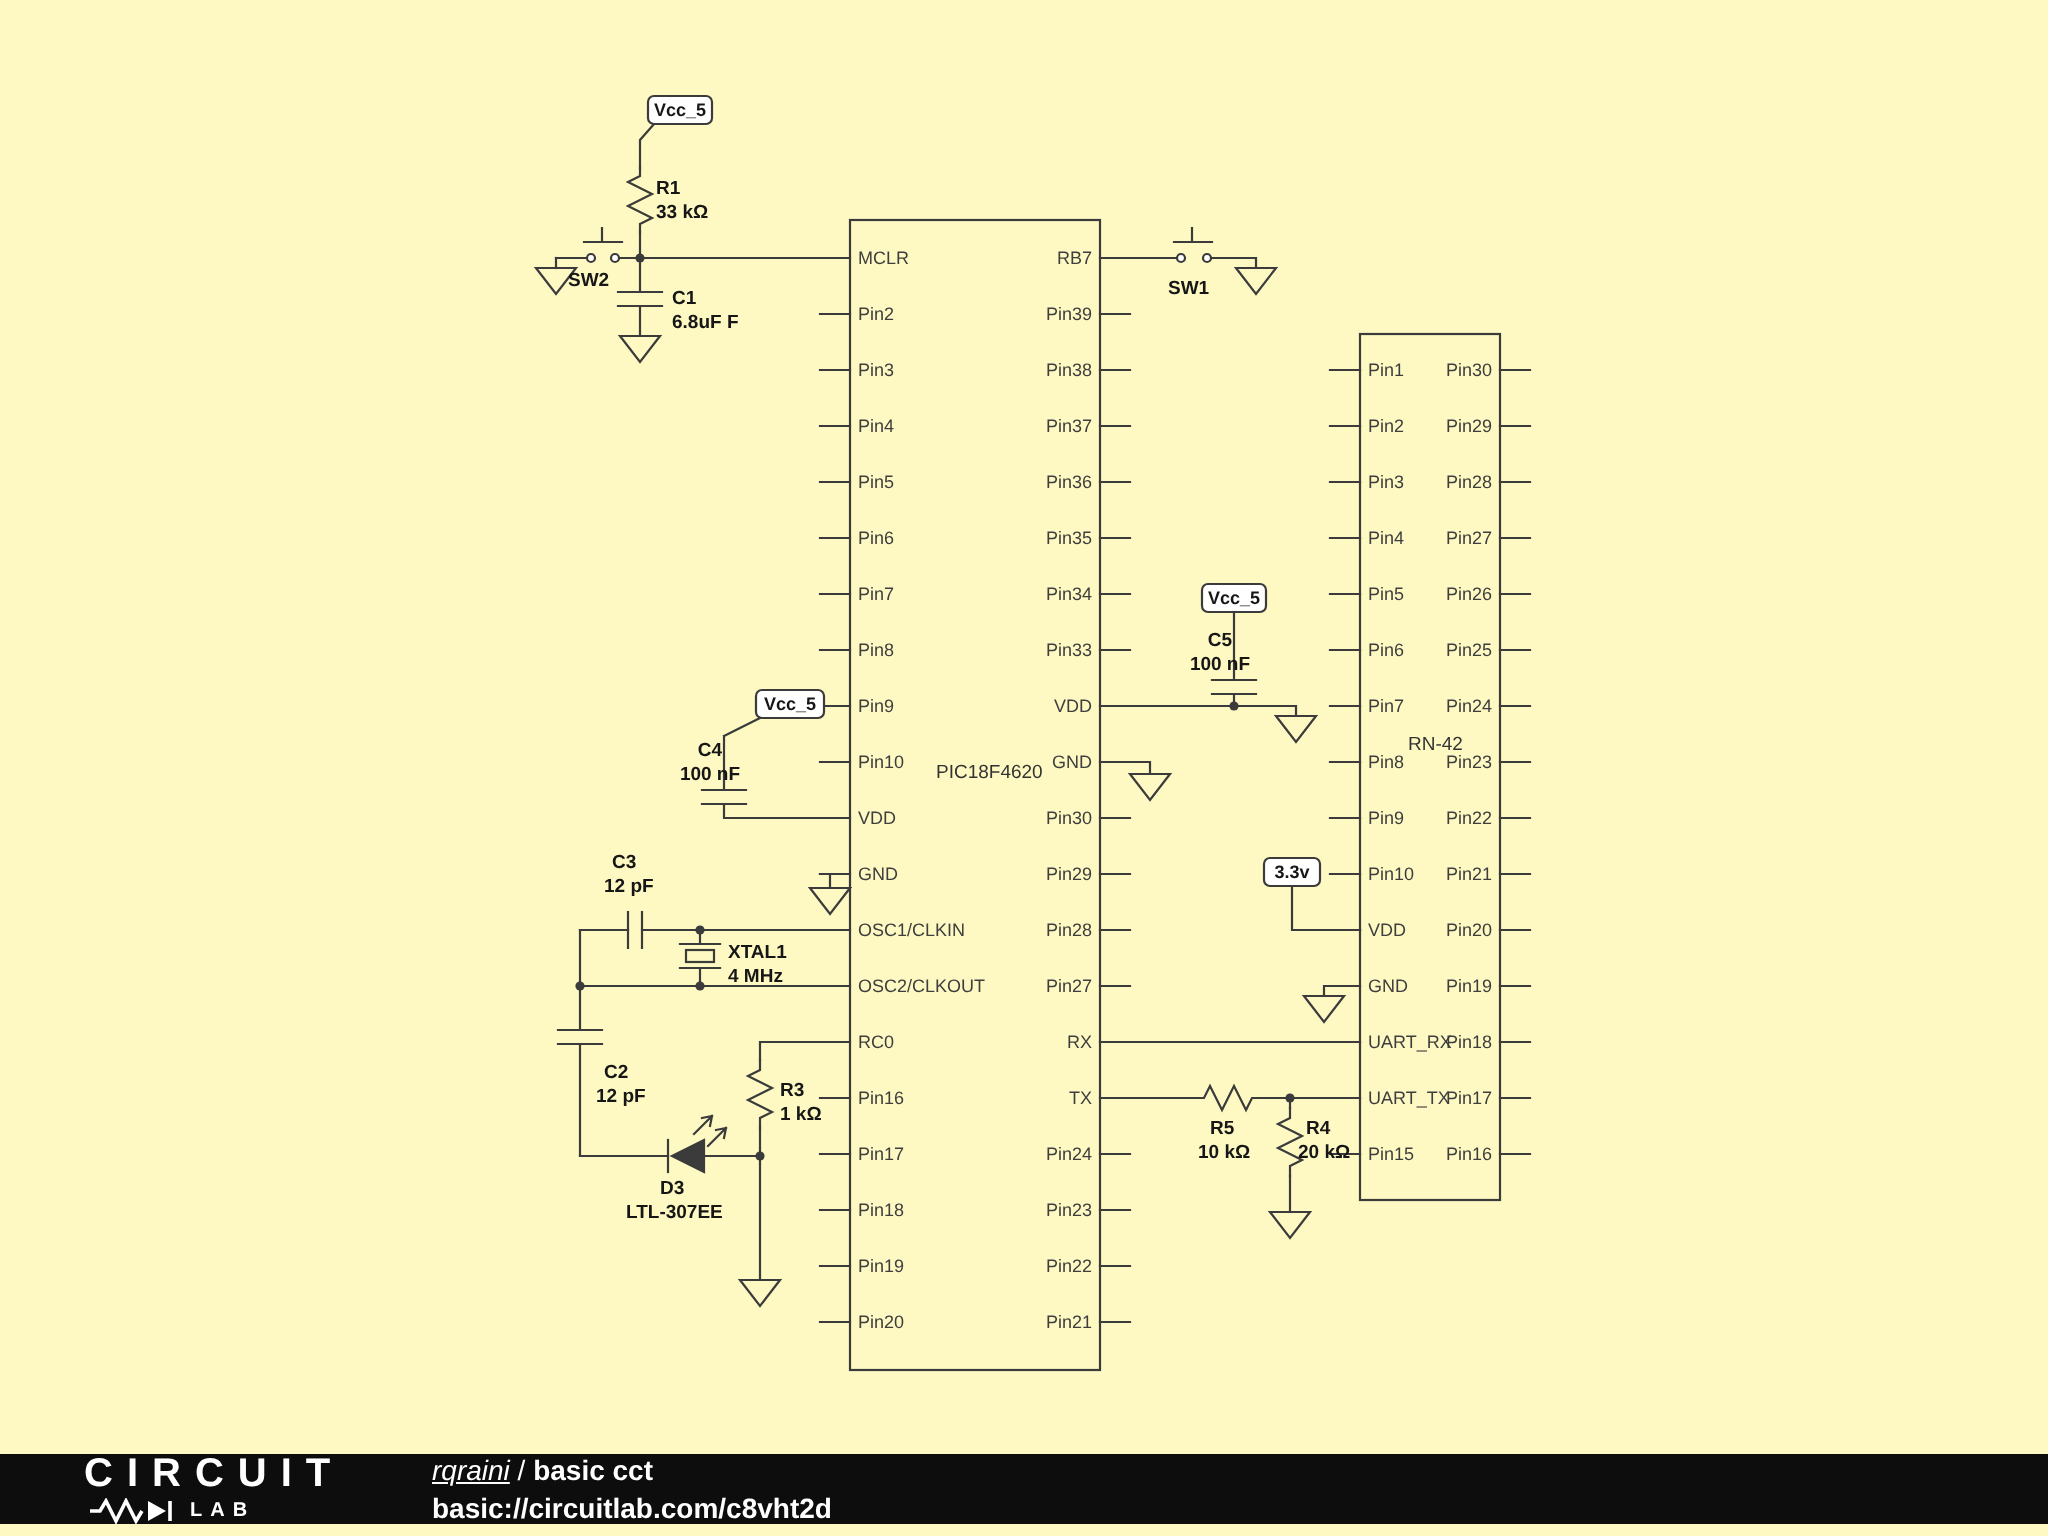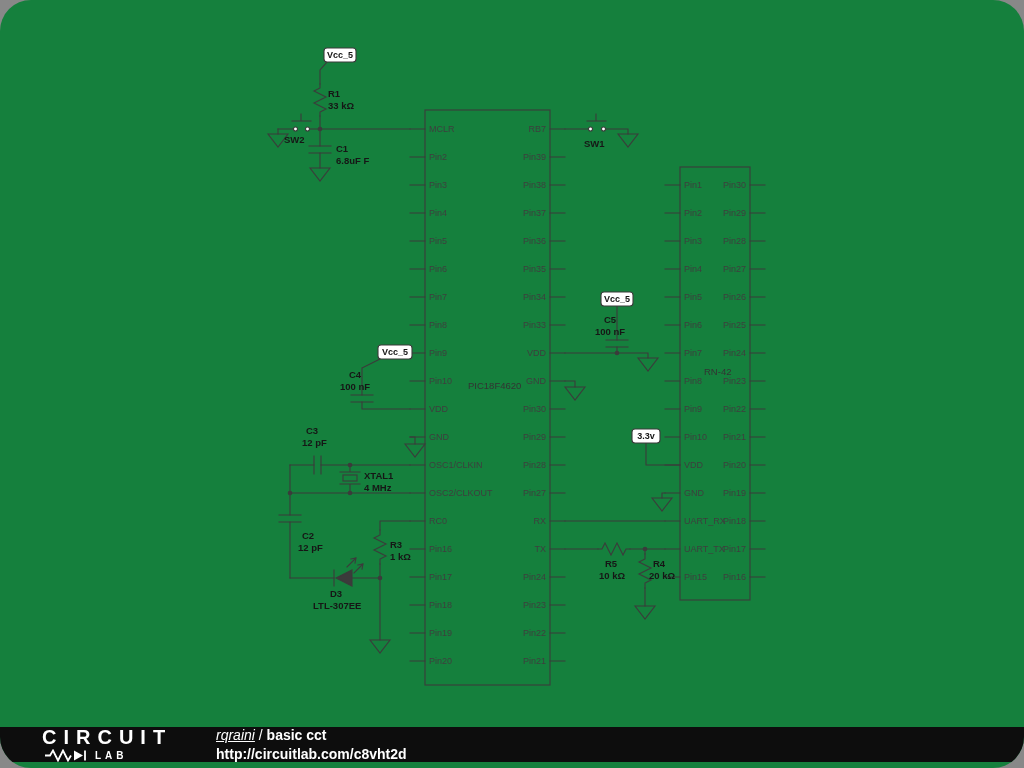--- a/index.html
+++ b/index.html
@@ -1,17 +1,17 @@
 <!DOCTYPE html>
 <html><head>
 <meta charset="utf-8">
 <style>
   html,body { margin:0; padding:0; background:#888; }
-  .stage { position:relative; width:1024px; height:768px; background:#15803d; overflow:hidden;
-           font-family:"Liberation Sans", sans-serif;border-radius:31px; }
+  .stage { position:relative; width:1024px; height:768px; background:#fef9c3; overflow:hidden;
+           font-family:"Liberation Sans", sans-serif; }
   svg.schematic { position:absolute; left:0; top:0; display:block; }
   svg.schematic text { font-family:"Liberation Sans", sans-serif; }
   .pin  { font-size:9px; fill:#3e3e3e; }
   .pinr { font-size:9px; fill:#3e3e3e; text-anchor:end; }
   .icname { font-size:9.5px; fill:#333; }
   .lbl  { font-size:9.5px; font-weight:bold; fill:#161616; }
   .lblm { font-size:9.5px; font-weight:bold; fill:#161616; text-anchor:middle; }
   .flagtxt { font-size:9px; font-weight:bold; fill:#161616; text-anchor:middle; }
 
   .footer { position:absolute; left:0; top:727px; width:1024px; height:35px;
@@ -279,17 +279,17 @@
       <svg width="46" height="13" viewBox="0 0 46 13">
         <path d="M1 6.5h5l3-5 5 10 5-10 5 10 3-5" stroke="#fff" stroke-width="1.8" fill="none"></path>
         <path d="M30 1.5l9 5-9 5z" fill="#fff"></path>
         <path d="M41 1.5v10" stroke="#fff" stroke-width="1.8"></path>
       </svg>
       <span class="lab">LAB</span>
     </div>
   </div>
   <div class="meta">
     <div class="meta-line"><span class="author">rqraini</span><span> / </span><span class="title">basic cct</span></div>
-    <div class="url">http://circuitlab.com/c8vht2d</div>
+    <div class="url">basic://circuitlab.com/c8vht2d</div>
   </div>
 </div>
 
 </div>
 
 </body></html>

